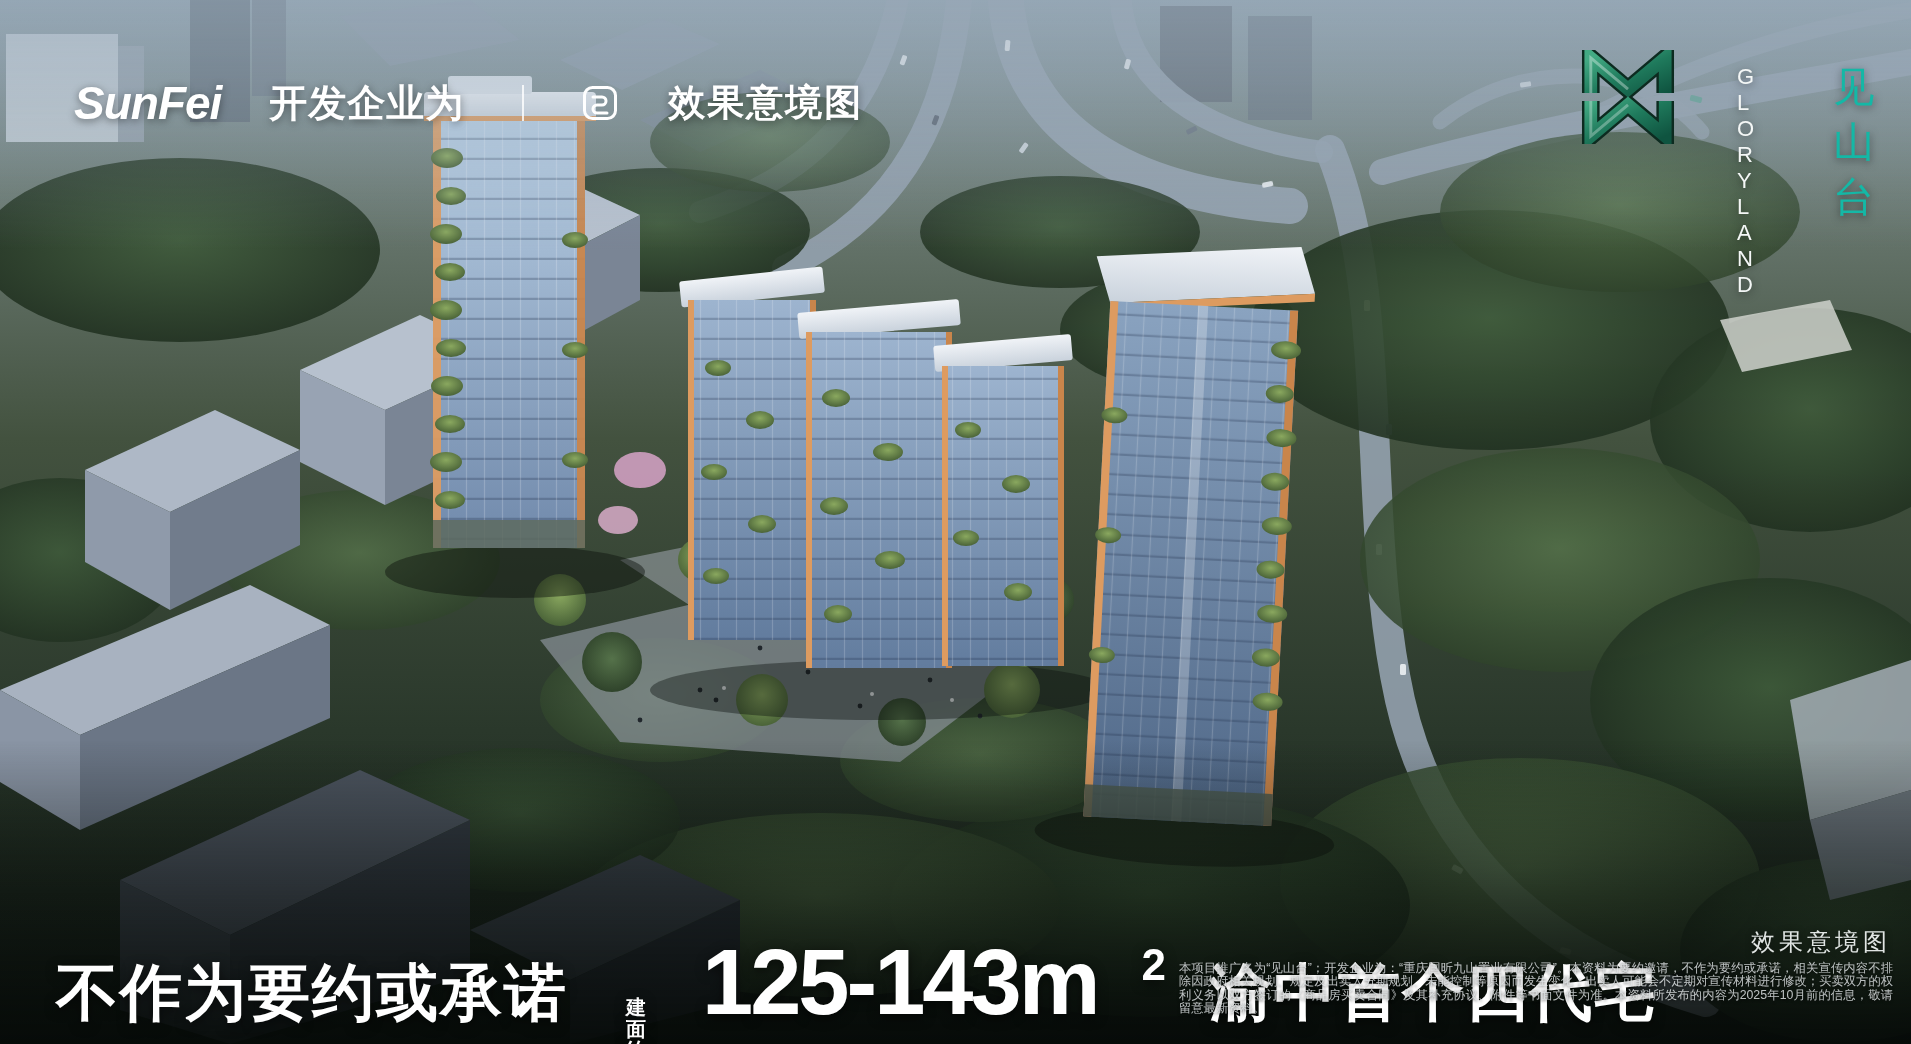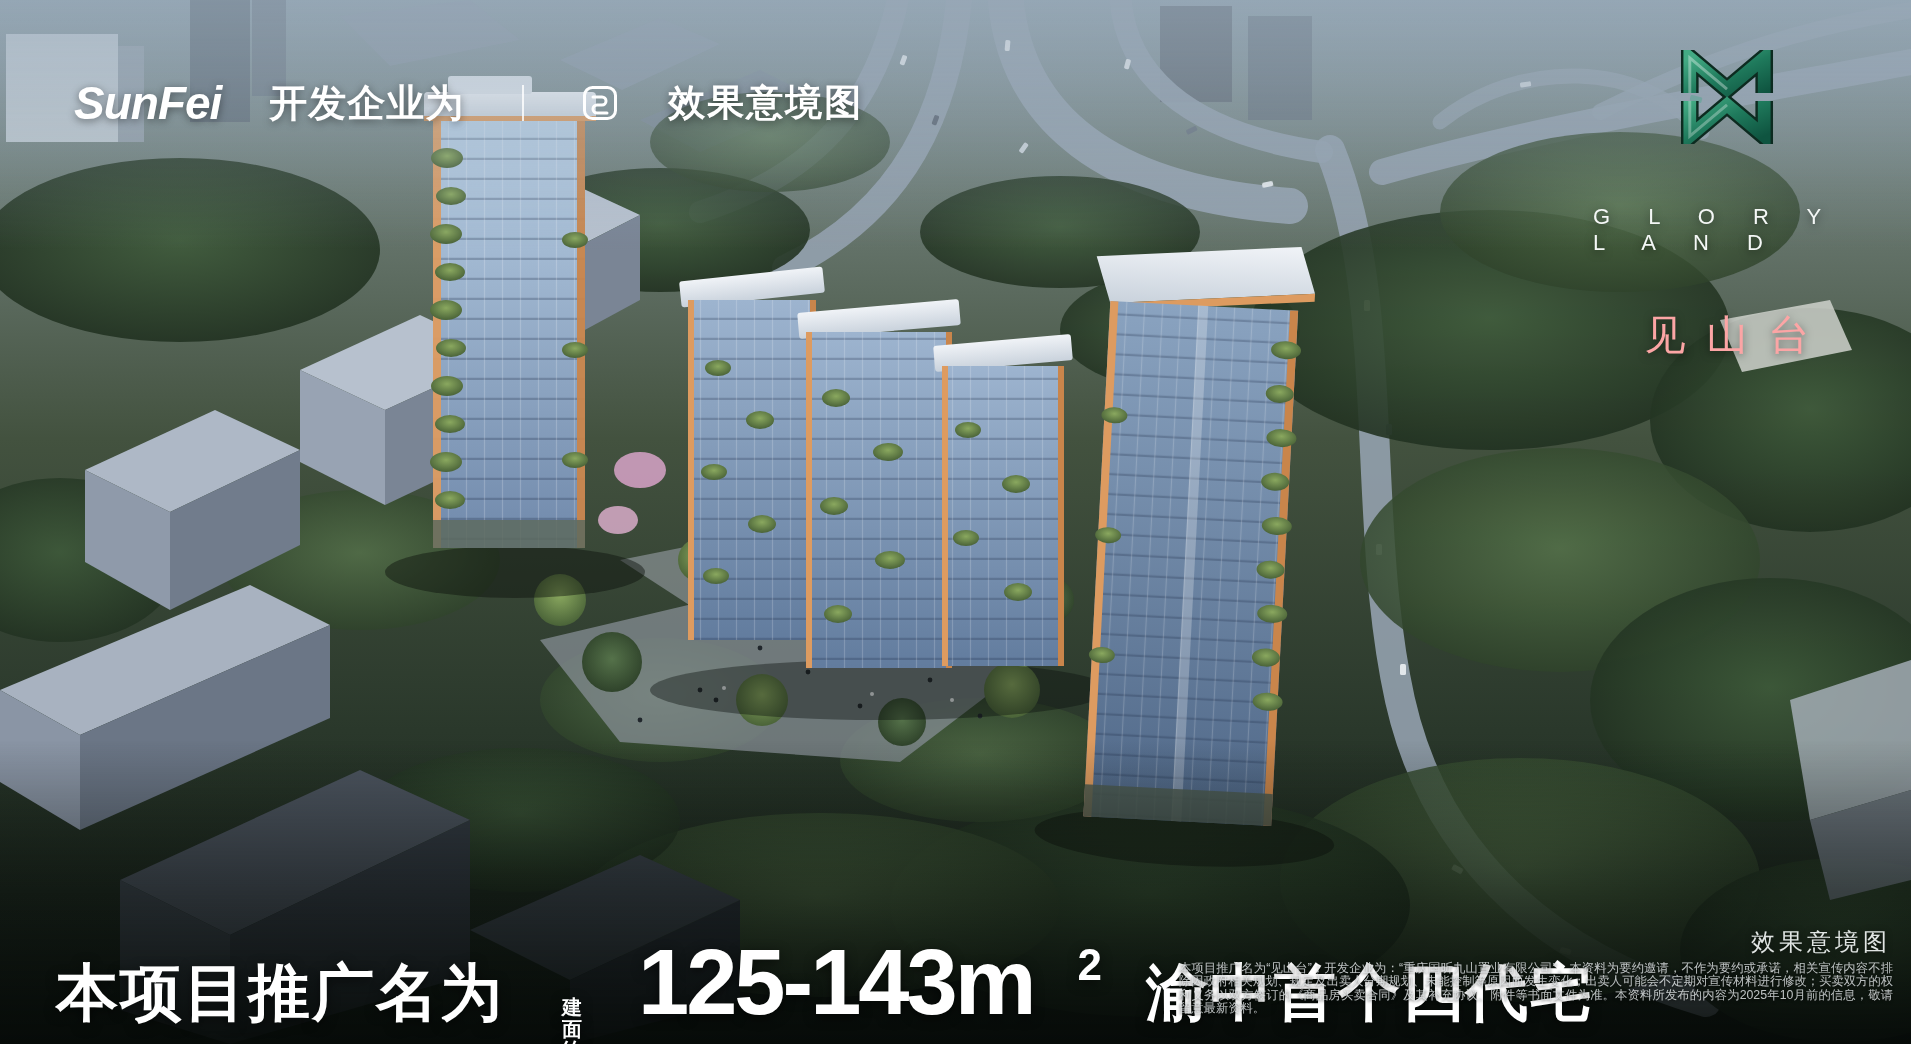--- a/index.html
+++ b/index.html
@@ -28,30 +28,30 @@
   .brand .divider{
     width:2px;height:36px;background:rgba(255,255,255,.8);
     margin:0 16px;
   }
   .brand .partner-icon{margin-right:8px;display:flex;}
   .brand .partner{font-size:37px;font-weight:700;letter-spacing:2px;}
 
   
   .project-logo{
     left:1577px;top:50px;width:300px;
-    display:flex;flex-direction:column;align-items:center;
+    display:flex;flex-direction:row;
     text-shadow:0 2px 8px rgba(0,0,0,.5);
   }
   .project-logo .en{
     margin-top:14px;font-size:22px;font-weight:500;
     letter-spacing:16px;padding-left:16px;color:#f4f7f6;
   }
   .project-logo .cn{
     margin-top:10px;font-size:41px;font-weight:500;
-    letter-spacing:21px;padding-left:21px;color:#fca5a5;
+    letter-spacing:21px;padding-left:21px;color:#14b8a6;
   }
 
   
   .headline{
     left:56px;top:930px;
     display:flex;align-items:baseline;
     text-shadow:0 3px 12px rgba(0,0,0,.6);
     white-space:nowrap;
   }
   .headline .h-cjk{font-size:62px;font-weight:900;letter-spacing:2px;}
@@ -395,21 +395,21 @@
           <path d="M12 44 L12 8 L50 40" stroke="rgba(255,255,255,0.35)" stroke-width="3"></path>
           <path d="M12 52 L12 88 L50 56" stroke="rgba(255,255,255,0.3)" stroke-width="3"></path>
         </g>
       </svg>
     </span>
     <div class="en">G L O R Y  L A N D</div>
     <div class="cn">见山台</div>
   </div>
 
   <div class="overlay headline">
-    <span class="h-cjk">本项目推广名为</span>
+    <span class="h-cjk">不作为要约或承诺</span>
     <span class="area-label">建面约</span>
     <span class="num">125-143m</span>
     <span class="sup">2</span>
     <span class="h-cjk">渝中首个四代宅</span>
   </div>
 
   <div class="overlay render-label">效果意境图</div>
   <div class="overlay disclaimer">本项目推广名为“见山台”；开发企业为：“重庆国昕九山置业有限公司”。本资料为要约邀请，不作为要约或承诺，相关宣传内容不排除因政府相关规划、规定及出卖人分期规划、未能控制等原因而发生变化；出卖人可能会不定期对宣传材料进行修改；买卖双方的权利义务以双方签订的《商品房买卖合同》及其补充协议、附件等书面文件为准。本资料所发布的内容为2025年10月前的信息，敬请留意最新资料。</div>
 
 </div>

